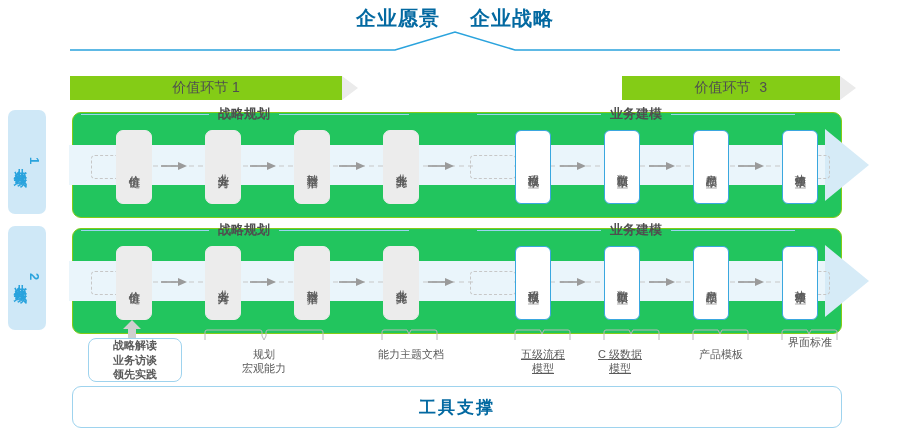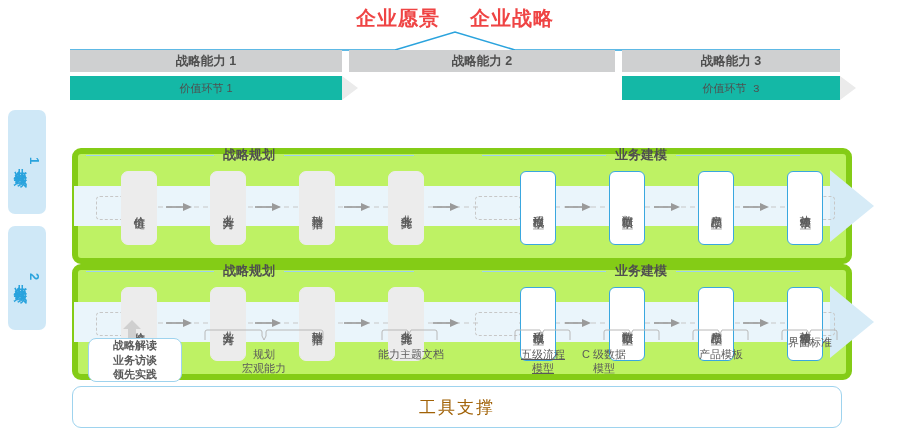--- a/index.html
+++ b/index.html
@@ -7,41 +7,41 @@
     width:910px;height:432px;background:#ffffff;
     font-family:"Liberation Sans","DejaVu Sans",sans-serif;
     color:#5a5a5a;overflow:hidden;position:relative;
   }
   .stage{position:absolute;left:0;top:0;width:910px;height:432px;}
 
   
   .top-titles{
     position:absolute;left:0;top:4px;width:910px;height:28px;
     display:flex;justify-content:center;align-items:flex-end;gap:30px;
-    font-size:20px;font-weight:bold;color:#ef4444;letter-spacing:1px;
+    font-size:20px;font-weight:bold;color:#0369a1;letter-spacing:1px;
   }
 
   
   .peak-svg{position:absolute;left:70px;top:30px;width:770px;height:22px;}
 
   
   .cap-row{position:absolute;left:70px;top:50px;width:770px;height:22px;}
   .cap-bar{
     position:absolute;top:0;height:22px;background:#cfd0d1;
     display:flex;align-items:center;justify-content:center;
     font-size:12.5px;font-weight:bold;color:#4f4f4f;
   }
 
   
   .vc-row{position:absolute;left:70px;top:76px;width:840px;height:24px;}
   .vc-chev{position:absolute;top:0;height:24px;}
   .vc-chev .body{
-    position:absolute;left:0;top:0;height:24px;background:#14b8a6;
-    display:flex;align-items:center;justify-content:center;
-    font-size:11px;color:#4f4f4f;
+    position:absolute;left:0;top:0;height:24px;background:#84cc16;
+    display:flex;align-items:center;justify-content:center;
+    font-size:14px;color:#4f4f4f;
   }
   .vc-chev .tip{
     position:absolute;top:0;width:16px;height:24px;background:#ebebeb;
     clip-path:polygon(0 0,100% 50%,0 100%);
   }
 
   
   .domain-label{
     position:absolute;left:8px;width:38px;
     background:#cfe8f7;border-radius:7px;
@@ -50,21 +50,21 @@
   }
   .domain-label span{
     writing-mode:vertical-rl;text-orientation:upright;
     letter-spacing:2px;line-height:1.05;
   }
   .domain-label .num{writing-mode:vertical-rl;text-orientation:sideways;}
 
   
   .row-box{
     position:absolute;left:72px;width:768px;
-    border:6px solid #84cc16;border-radius:9px;background:#bef264;margin-top:36px;
+    border:1px solid #84cc16;border-radius:9px;background:#22c55e;
   }
   .row-inner{position:absolute;left:0;top:0;width:100%;height:100%;overflow:visible;}
 
   
   .band{position:absolute;left:8px;top:34px;height:40px;width:880px;}
   .band-rect{position:absolute;left:0;top:0;height:40px;background:#eaf5fb;}
   .band-tip{
     position:absolute;top:-16px;height:72px;width:44px;background:#d6ebf7;
     clip-path:polygon(0 0,100% 50%,0 100%);
   }
@@ -108,47 +108,36 @@
     font-size:11px;line-height:1.35;color:#5a5a5a;font-weight:bold;
   }
   .si-arrow{position:absolute;width:18px;height:20px;}
 
   
   .tool-box{
     position:absolute;left:72px;width:768px;
     border:1px solid #9ed3ee;border-radius:9px;background:#ffffff;
     display:flex;align-items:center;justify-content:center;
   }
-  .tool-box .t{font-size:17px;font-weight:normal;color:#a16207;letter-spacing:2px;text-align:right;}
+  .tool-box .t{font-size:17px;font-weight:bold;color:#0369a1;letter-spacing:2px;text-align:right;}
 </style>
 </head>
 <body>
 
 <div class="stage">
 
   <div class="top-titles">
     <div>企业愿景</div>
     <div>企业战略</div>
   </div>
 
   <svg class="peak-svg" viewBox="0 0 770 22">
     <polyline points="0,20 325,20 385,2 445,20 770,20" fill="none" stroke="#2aa3dd" stroke-width="1.6"></polyline>
   </svg>
 
-  <div class="cap-row">
-    <div class="cap-bar" style="left:0px;width:272px;">
-      <span>战略能力 1</span>
-    </div>
-    <div class="cap-bar" style="left:279px;width:266px;">
-      <span>战略能力 2</span>
-    </div>
-    <div class="cap-bar" style="left:552px;width:218px;">
-      <span>战略能力 3</span>
-    </div>
-  </div>
 
   <div class="vc-row">
     <div class="vc-chev" style="left:0px;width:288px;">
       <div class="body" style="width:272px;">
         <span>价值环节 1</span>
       </div>
       <div class="tip" style="left:272px;"></div>
     </div>
     <div class="vc-chev" style="left:552px;width:234px;">
       <div class="body" style="width:218px;font-family:Liberation Mono, monospace;">
@@ -379,21 +368,21 @@
     <div>规划</div>
     <div>宏观能力</div>
   </div>
   <div class="tool-lbl" style="left:353px;top:348px;width:116px;">
     <div>能力主题文档</div>
   </div>
   <div class="tool-lbl" style="left:503px;top:348px;width:80px;text-decoration:underline;">
     <div>五级流程</div>
     <div>模型</div>
   </div>
-  <div class="tool-lbl" style="left:564px;top:348px;width:80px;">
+  <div class="tool-lbl" style="left:580px;top:348px;width:80px;text-decoration:underline;">
     <div>C 级数据</div>
     <div>模型</div>
   </div>
   <div class="tool-lbl" style="left:681px;top:348px;width:80px;">
     <div>产品模板</div>
   </div>
   <div class="tool-lbl" style="left:770px;top:336px;width:80px;">
     <div>界面标准</div>
   </div>
 

